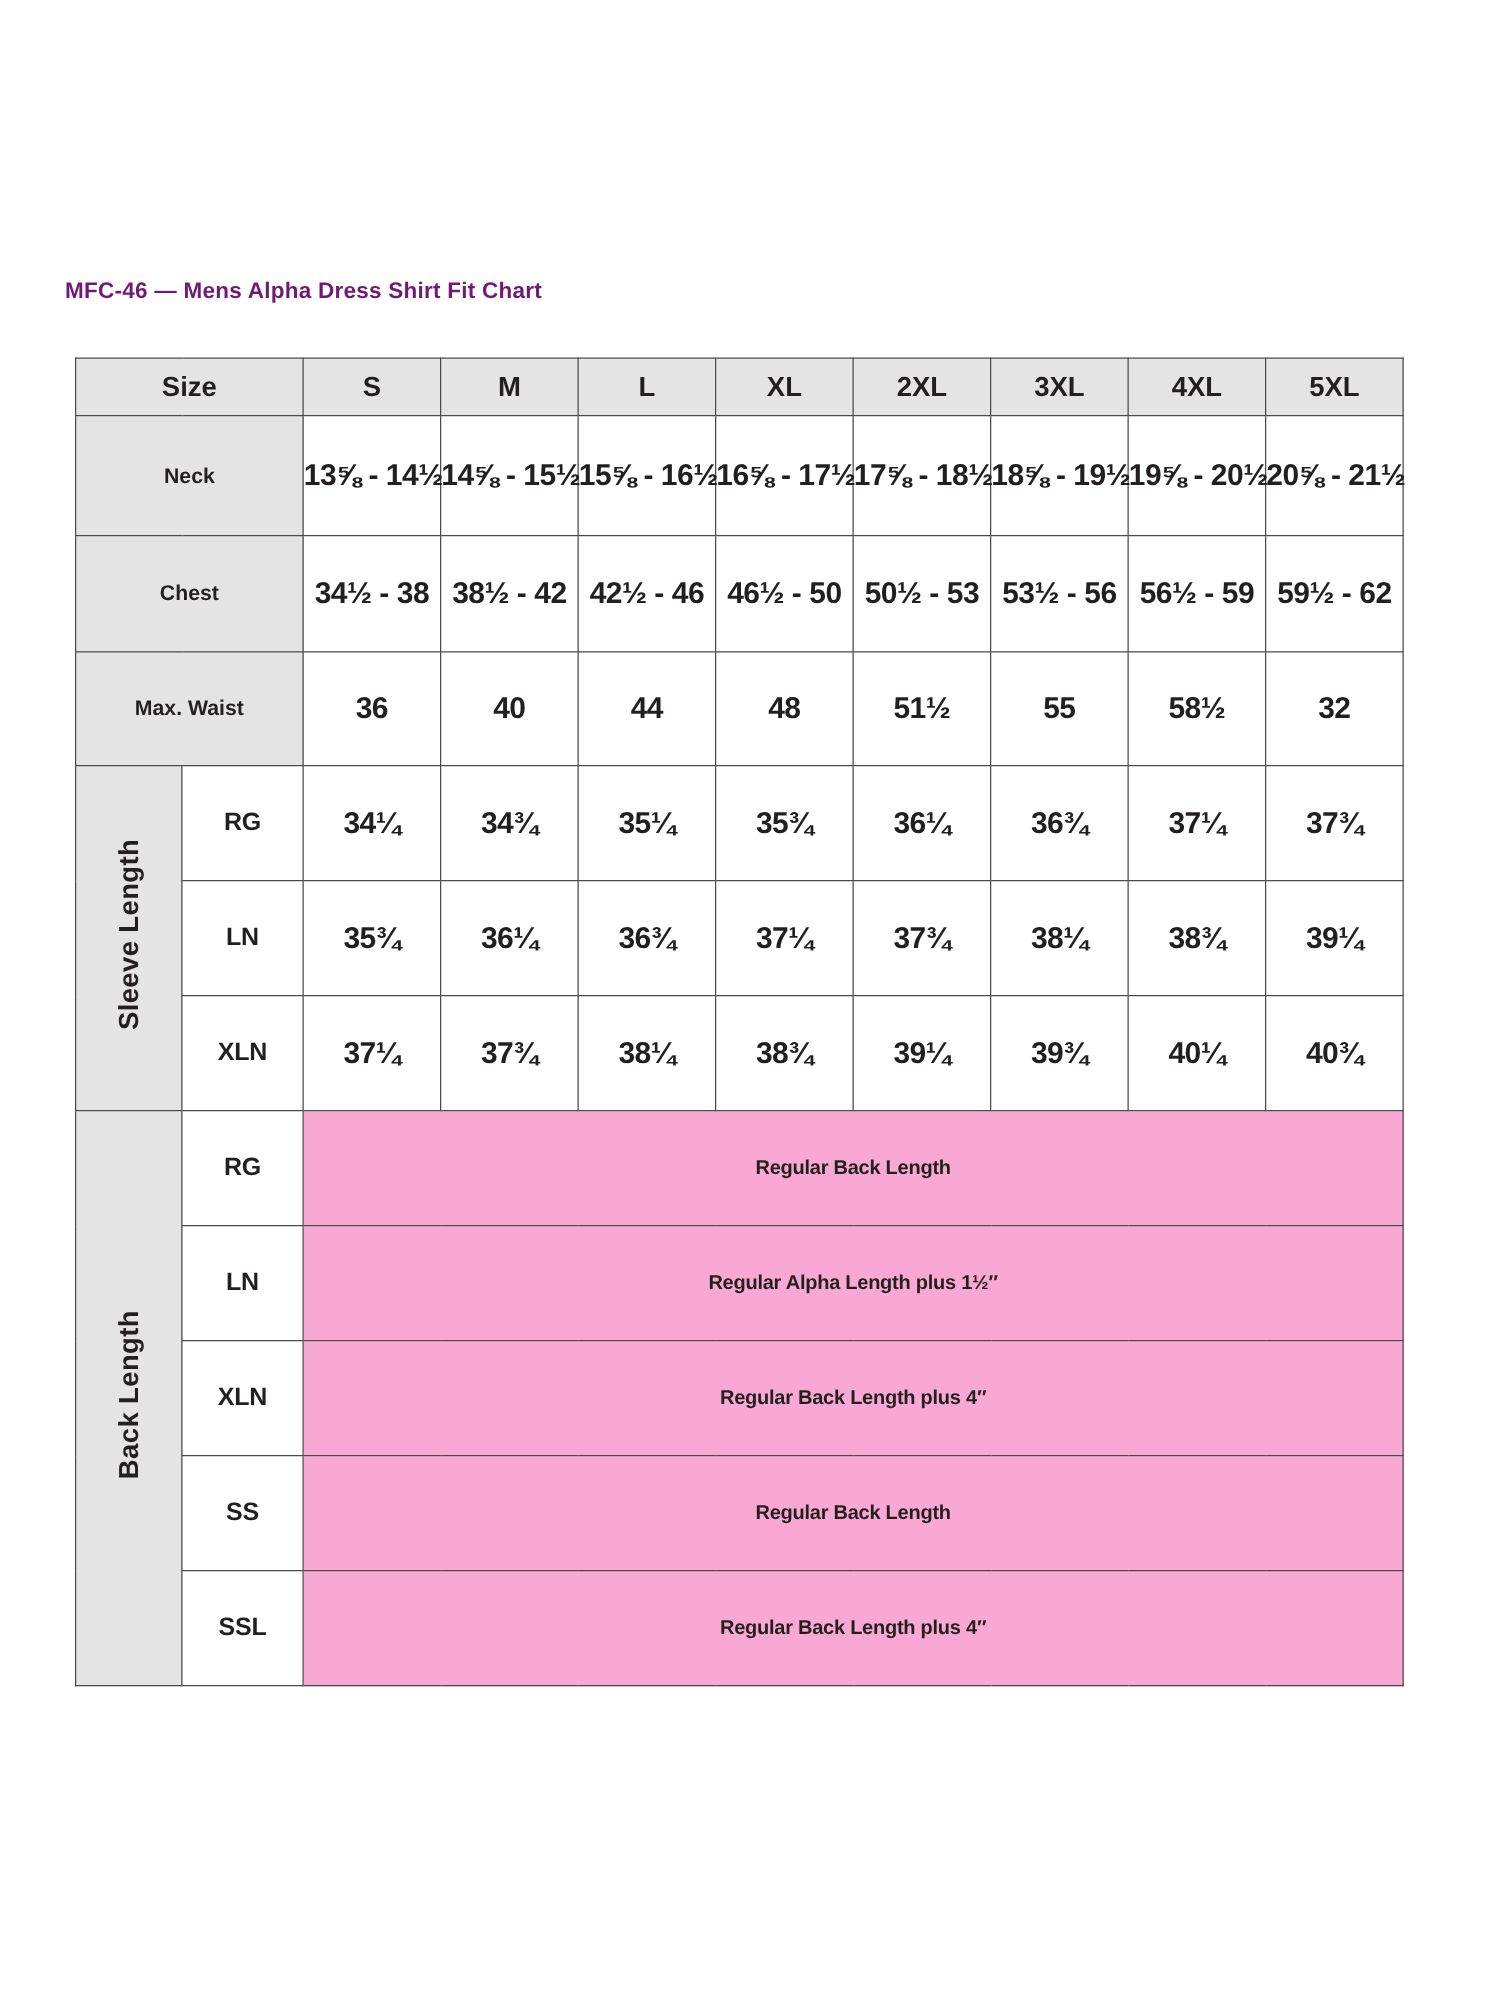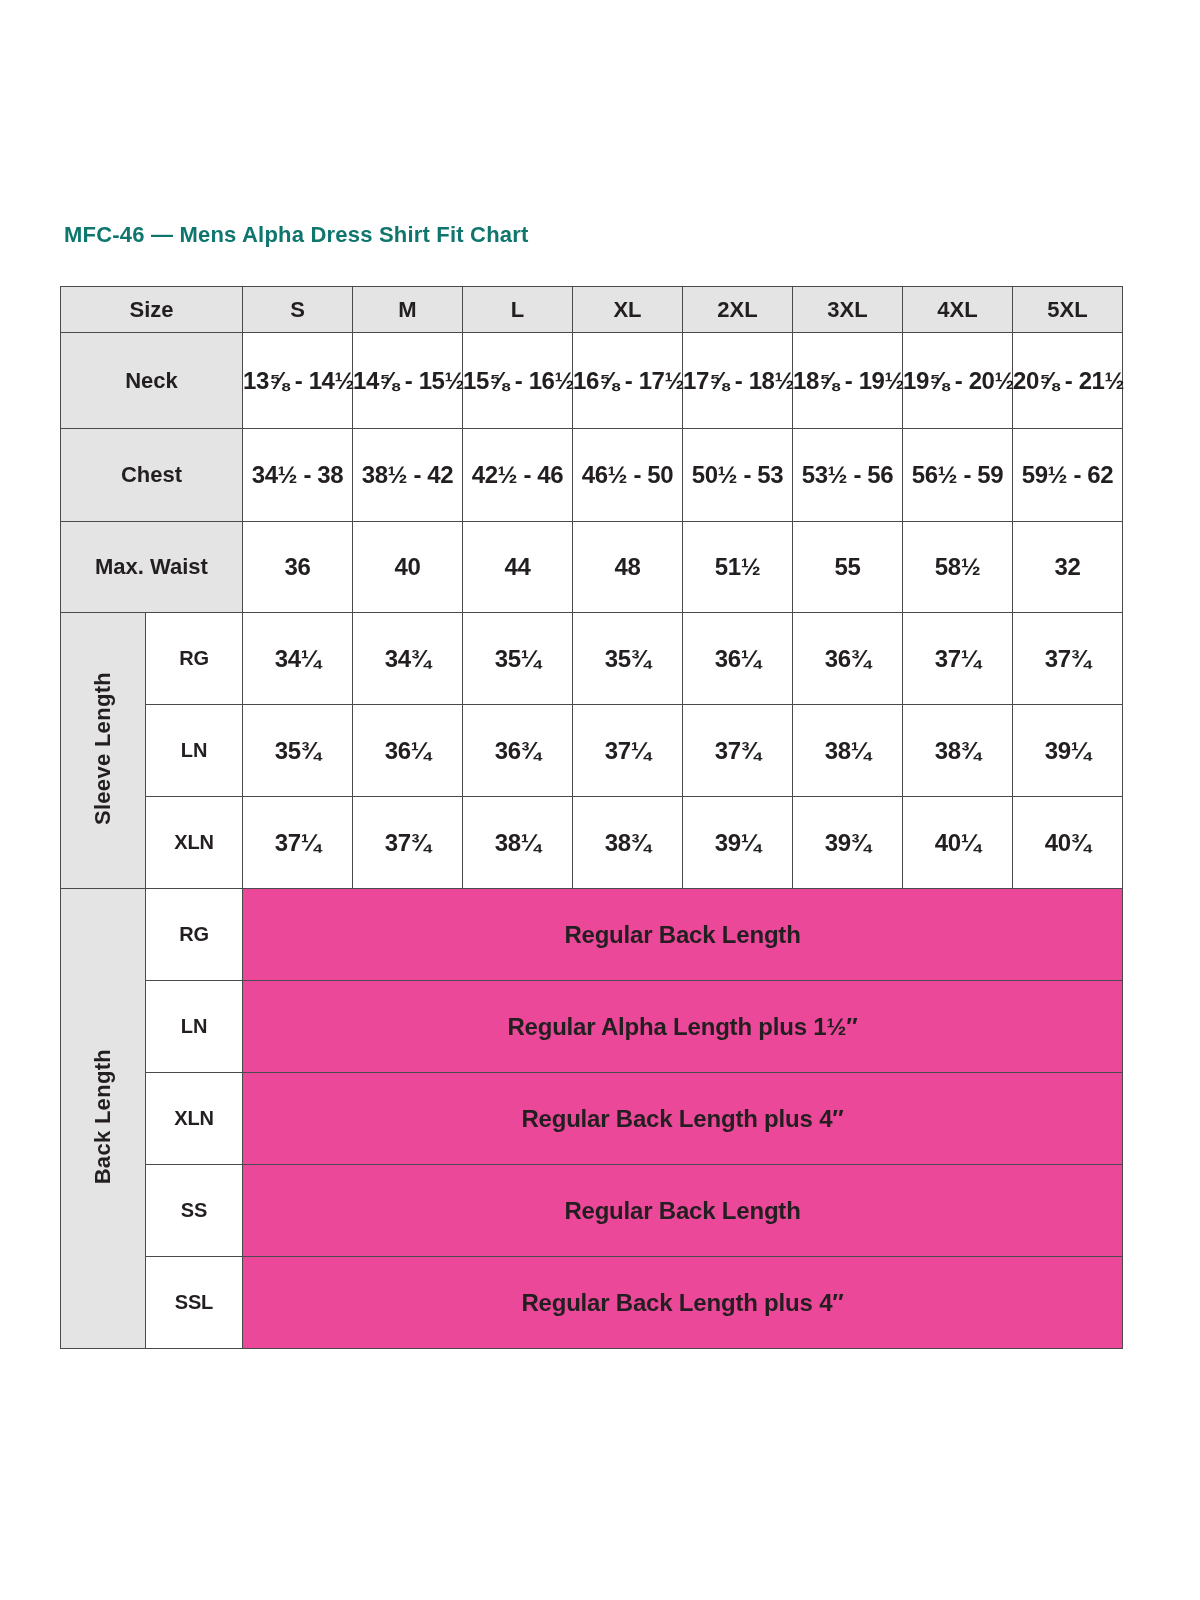--- a/index.html
+++ b/index.html
@@ -12,26 +12,26 @@
     color: #231f20;
   }
   .page {
     width: 1200px;
     height: 1600px;
     position: relative;
     overflow: hidden;
   }
   .chart-title {
     position: absolute;
-    left: 64px;
+    left: 52px;
     top: 222px;
-    font-size: 22px;
+    font-size: 18px;
     font-weight: bold;
     letter-spacing: 0.2px;
-    color: #0f766e;
+    color: #701a75;
   }
   table.fit-chart {
     position: absolute;
     left: 60px;
     top: 286px;
     border-collapse: collapse;
     table-layout: fixed;
     width: 1062px;
   }
   table.fit-chart th,
@@ -43,21 +43,21 @@
   }
   
   th.hdr {
     background: #e4e4e5;
     font-size: 22px;
     font-weight: bold;
   }
   
   th.lbl {
     background: #e4e4e5;
-    font-size: 22px;
+    font-size: 17px;
     font-weight: bold;
   }
   
   th.vlbl {
     background: #e4e4e5;
   }
   th.vlbl .vtext {
     display: inline-block;
     writing-mode: vertical-rl;
     transform: rotate(180deg);
@@ -75,22 +75,22 @@
   }
   
   td.val {
     background: #ffffff;
     font-size: 24px;
     font-weight: bold;
     letter-spacing: -0.4px;
     white-space: nowrap;
   }
   td.span {
-    background: #ec4899;
-    font-size: 24px;
+    background: #f9a8d4;
+    font-size: 16px;
     font-weight: bold;
     letter-spacing: -0.2px;
   }
   
   tr.h45 > th, tr.h45 > td { height: 45px; }
   tr.h95 > th, tr.h95 > td { height: 95px; }
   tr.h92 > th, tr.h92 > td { height: 92px; }
   tr.h90 > th, tr.h90 > td { height: 90px; }
   tr.h91 > th, tr.h91 > td { height: 91px; text-align: center; }
 </style>

